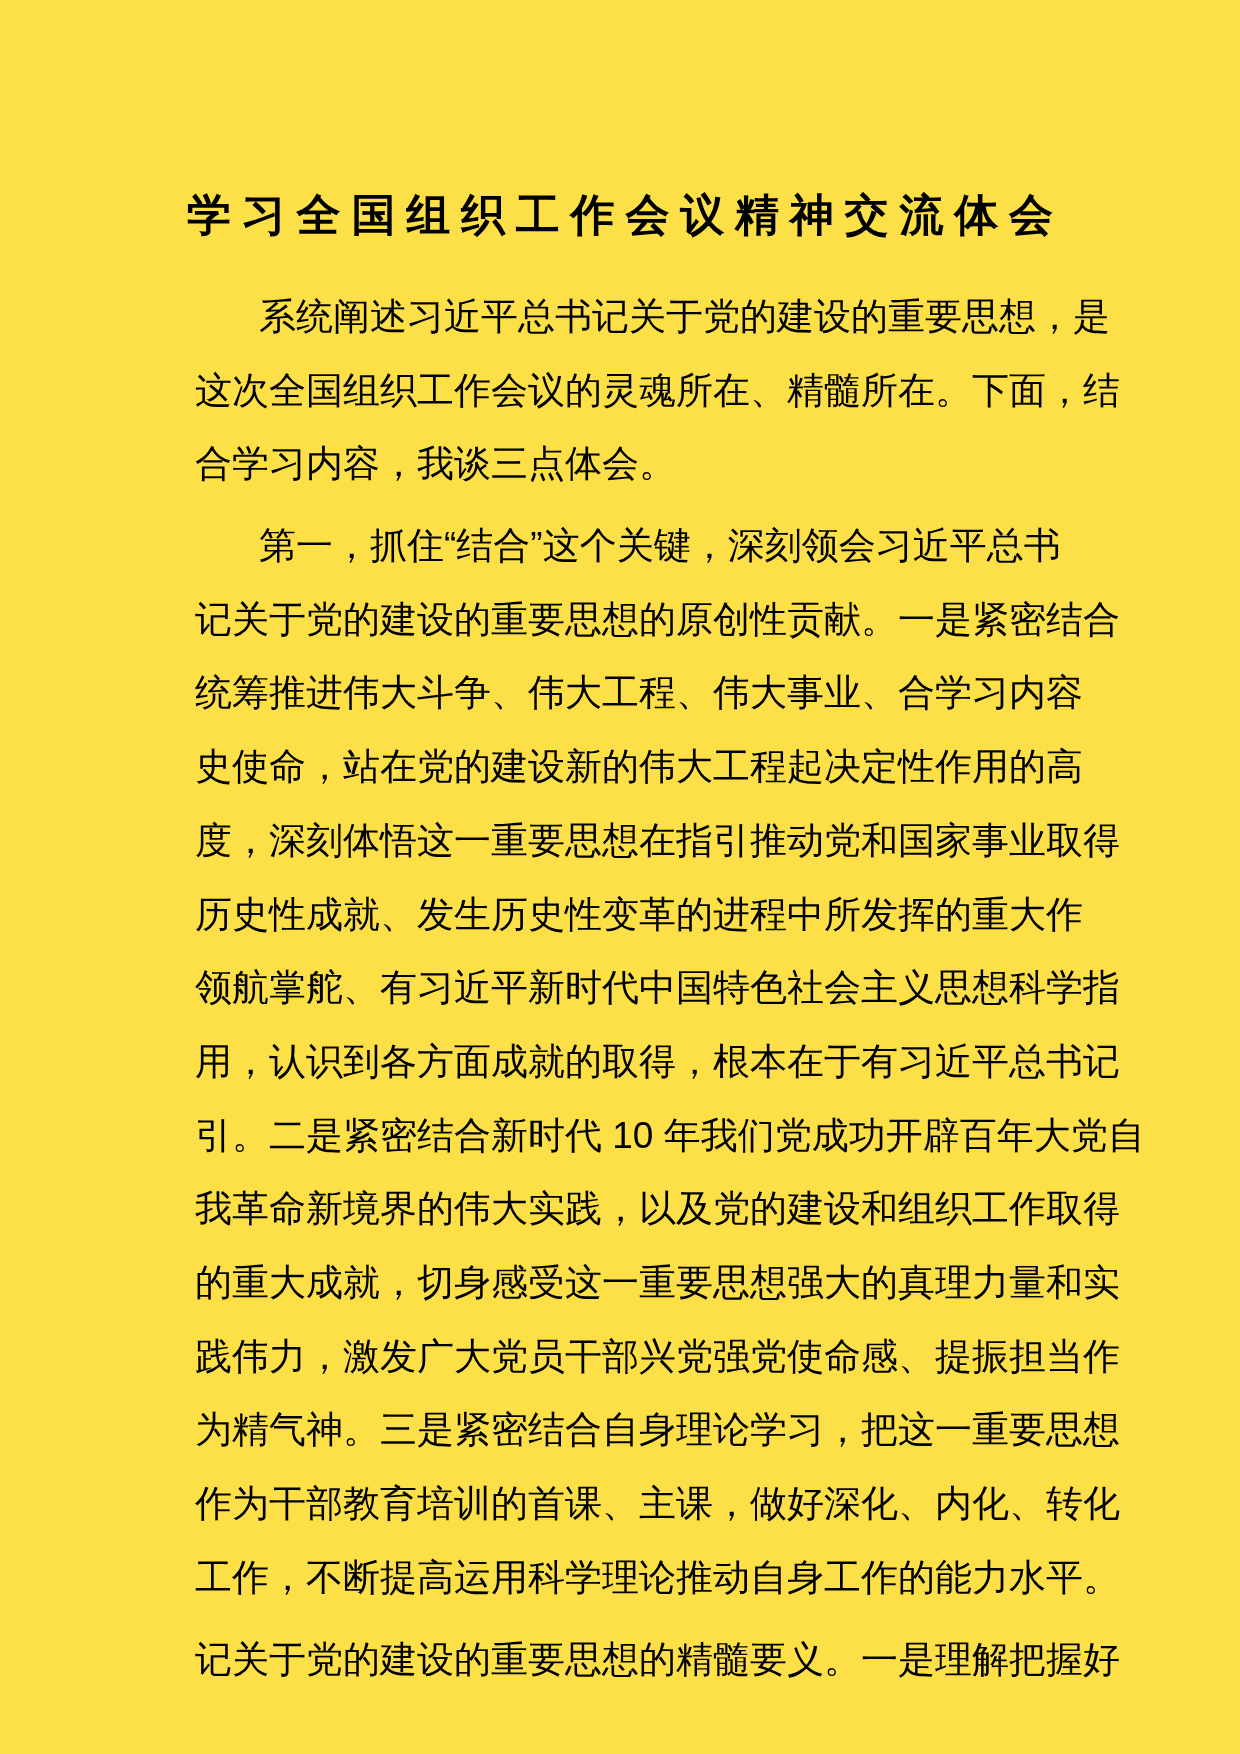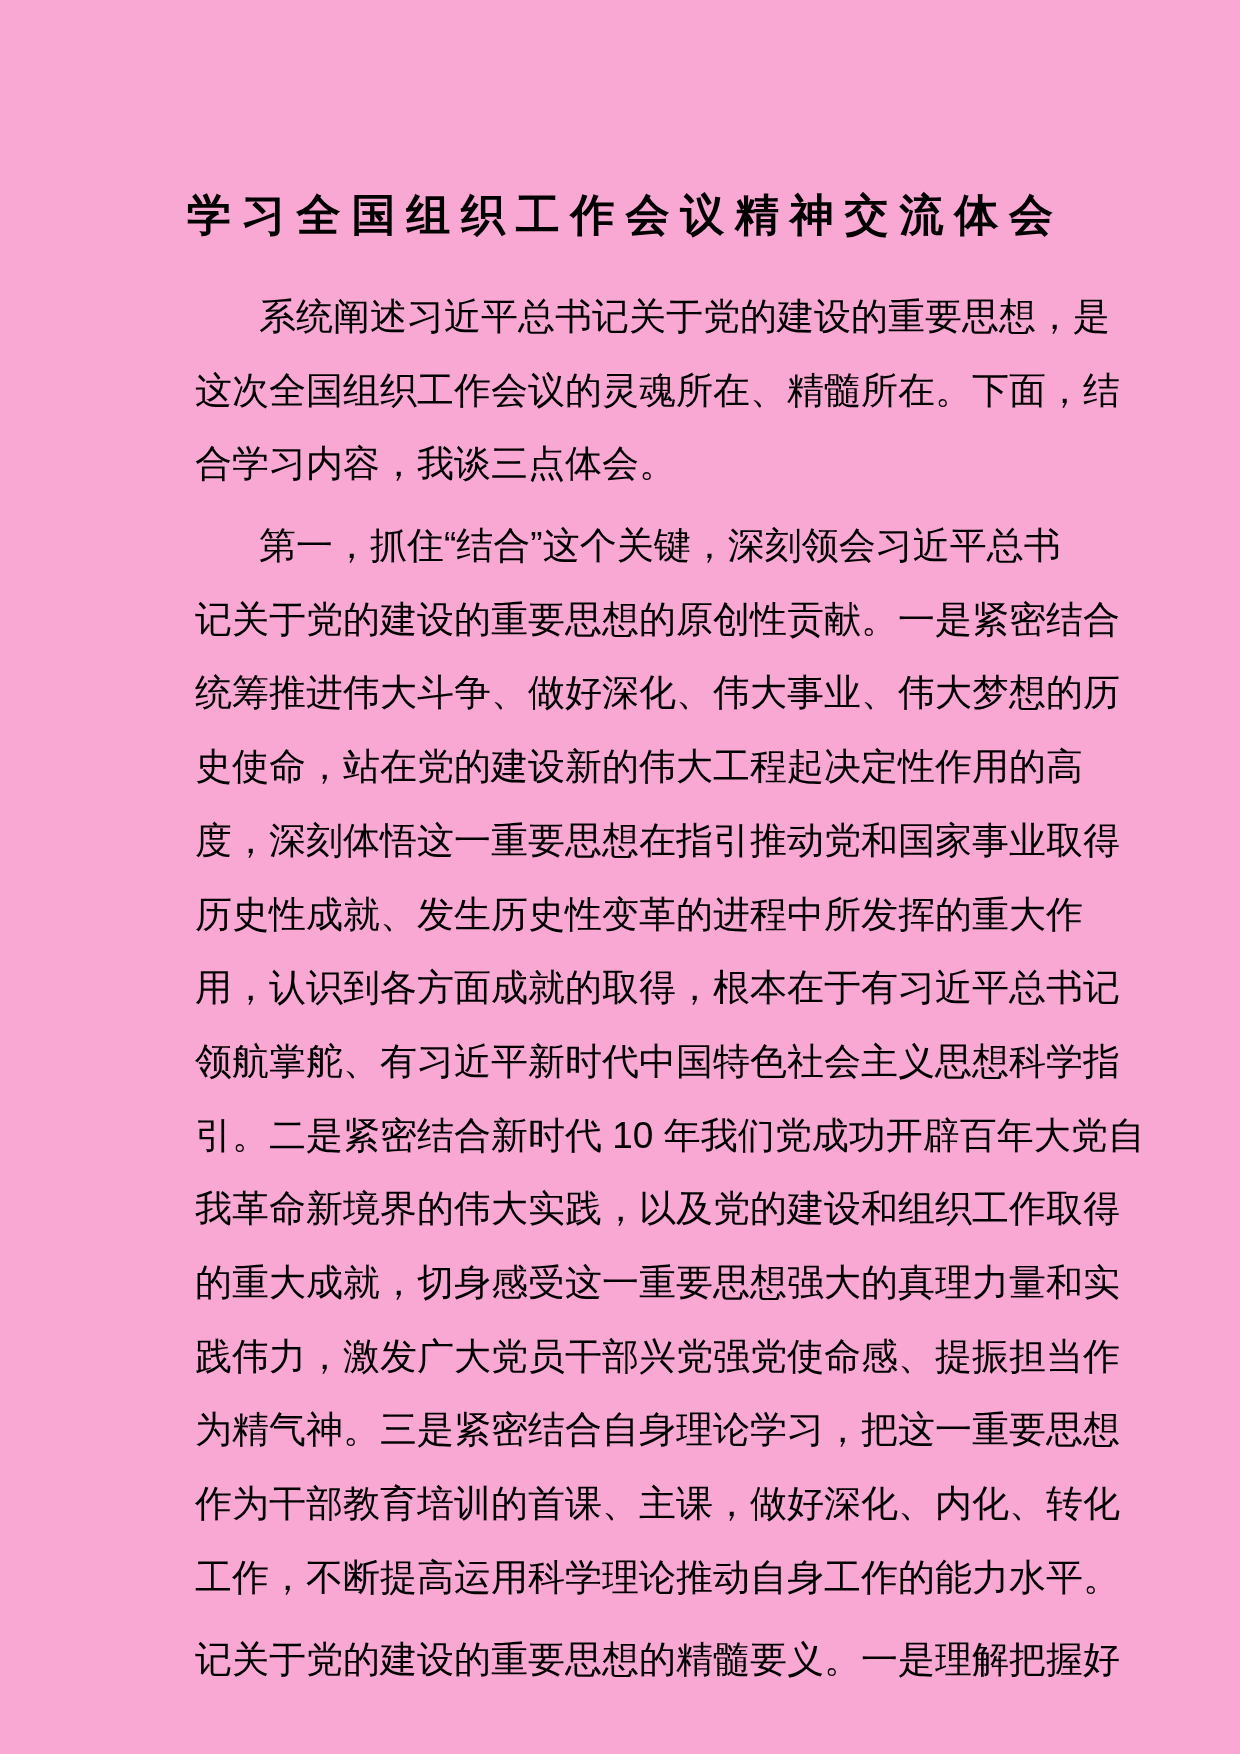--- a/index.html
+++ b/index.html
@@ -2,21 +2,21 @@
 <html><head>
 <meta charset="utf-8">
 <style>
   html, body { margin: 0; padding: 0; }
   body { background: #ffffff; }
 
   .page {
     position: relative;
     width: 1240px;
     height: 1754px;
-    background: #f9a8d4;
+    background: #fde047;
     overflow: hidden;
     font-family: "Liberation Sans", "DejaVu Sans", sans-serif;
     color: #000000;
   }
 
   .content {
     position: absolute;
     left: 187px;
     top: 150px;
     width: 866px;
@@ -71,26 +71,26 @@
     <div class="doc-body">
 
     <div class="para">
           <div class="text-line first-line">系统阐述习近平总书记关于党的建设的重要思想，是</div>
           <div class="text-line">这次全国组织工作会议的灵魂所在、精髓所在。下面，结</div>
           <div class="text-line">合学习内容，我谈三点体会。</div>
         </div>
         <div class="para">
           <div class="text-line first-line">第一，抓住“结合”这个关键，深刻领会习近平总书</div>
           <div class="text-line">记关于党的建设的重要思想的原创性贡献。一是紧密结合</div>
-          <div class="text-line">统筹推进伟大斗争、做好深化、伟大事业、伟大梦想的历</div>
+          <div class="text-line">统筹推进伟大斗争、伟大工程、伟大事业、合学习内容</div>
           <div class="text-line">史使命，站在党的建设新的伟大工程起决定性作用的高</div>
           <div class="text-line">度，深刻体悟这一重要思想在指引推动党和国家事业取得</div>
           <div class="text-line">历史性成就、发生历史性变革的进程中所发挥的重大作</div>
+          <div class="text-line">领航掌舵、有习近平新时代中国特色社会主义思想科学指</div>
           <div class="text-line">用，认识到各方面成就的取得，根本在于有习近平总书记</div>
-          <div class="text-line">领航掌舵、有习近平新时代中国特色社会主义思想科学指</div>
           <div class="text-line">引。二是紧密结合新时代 10 年我们党成功开辟百年大党自</div>
           <div class="text-line">我革命新境界的伟大实践，以及党的建设和组织工作取得</div>
           <div class="text-line">的重大成就，切身感受这一重要思想强大的真理力量和实</div>
           <div class="text-line">践伟力，激发广大党员干部兴党强党使命感、提振担当作</div>
           <div class="text-line">为精气神。三是紧密结合自身理论学习，把这一重要思想</div>
           <div class="text-line">作为干部教育培训的首课、主课，做好深化、内化、转化</div>
           <div class="text-line">工作，不断提高运用科学理论推动自身工作的能力水平。</div>
         </div>
         <div class="para">
           <div class="text-line">记关于党的建设的重要思想的精髓要义。一是理解把握好</div>

